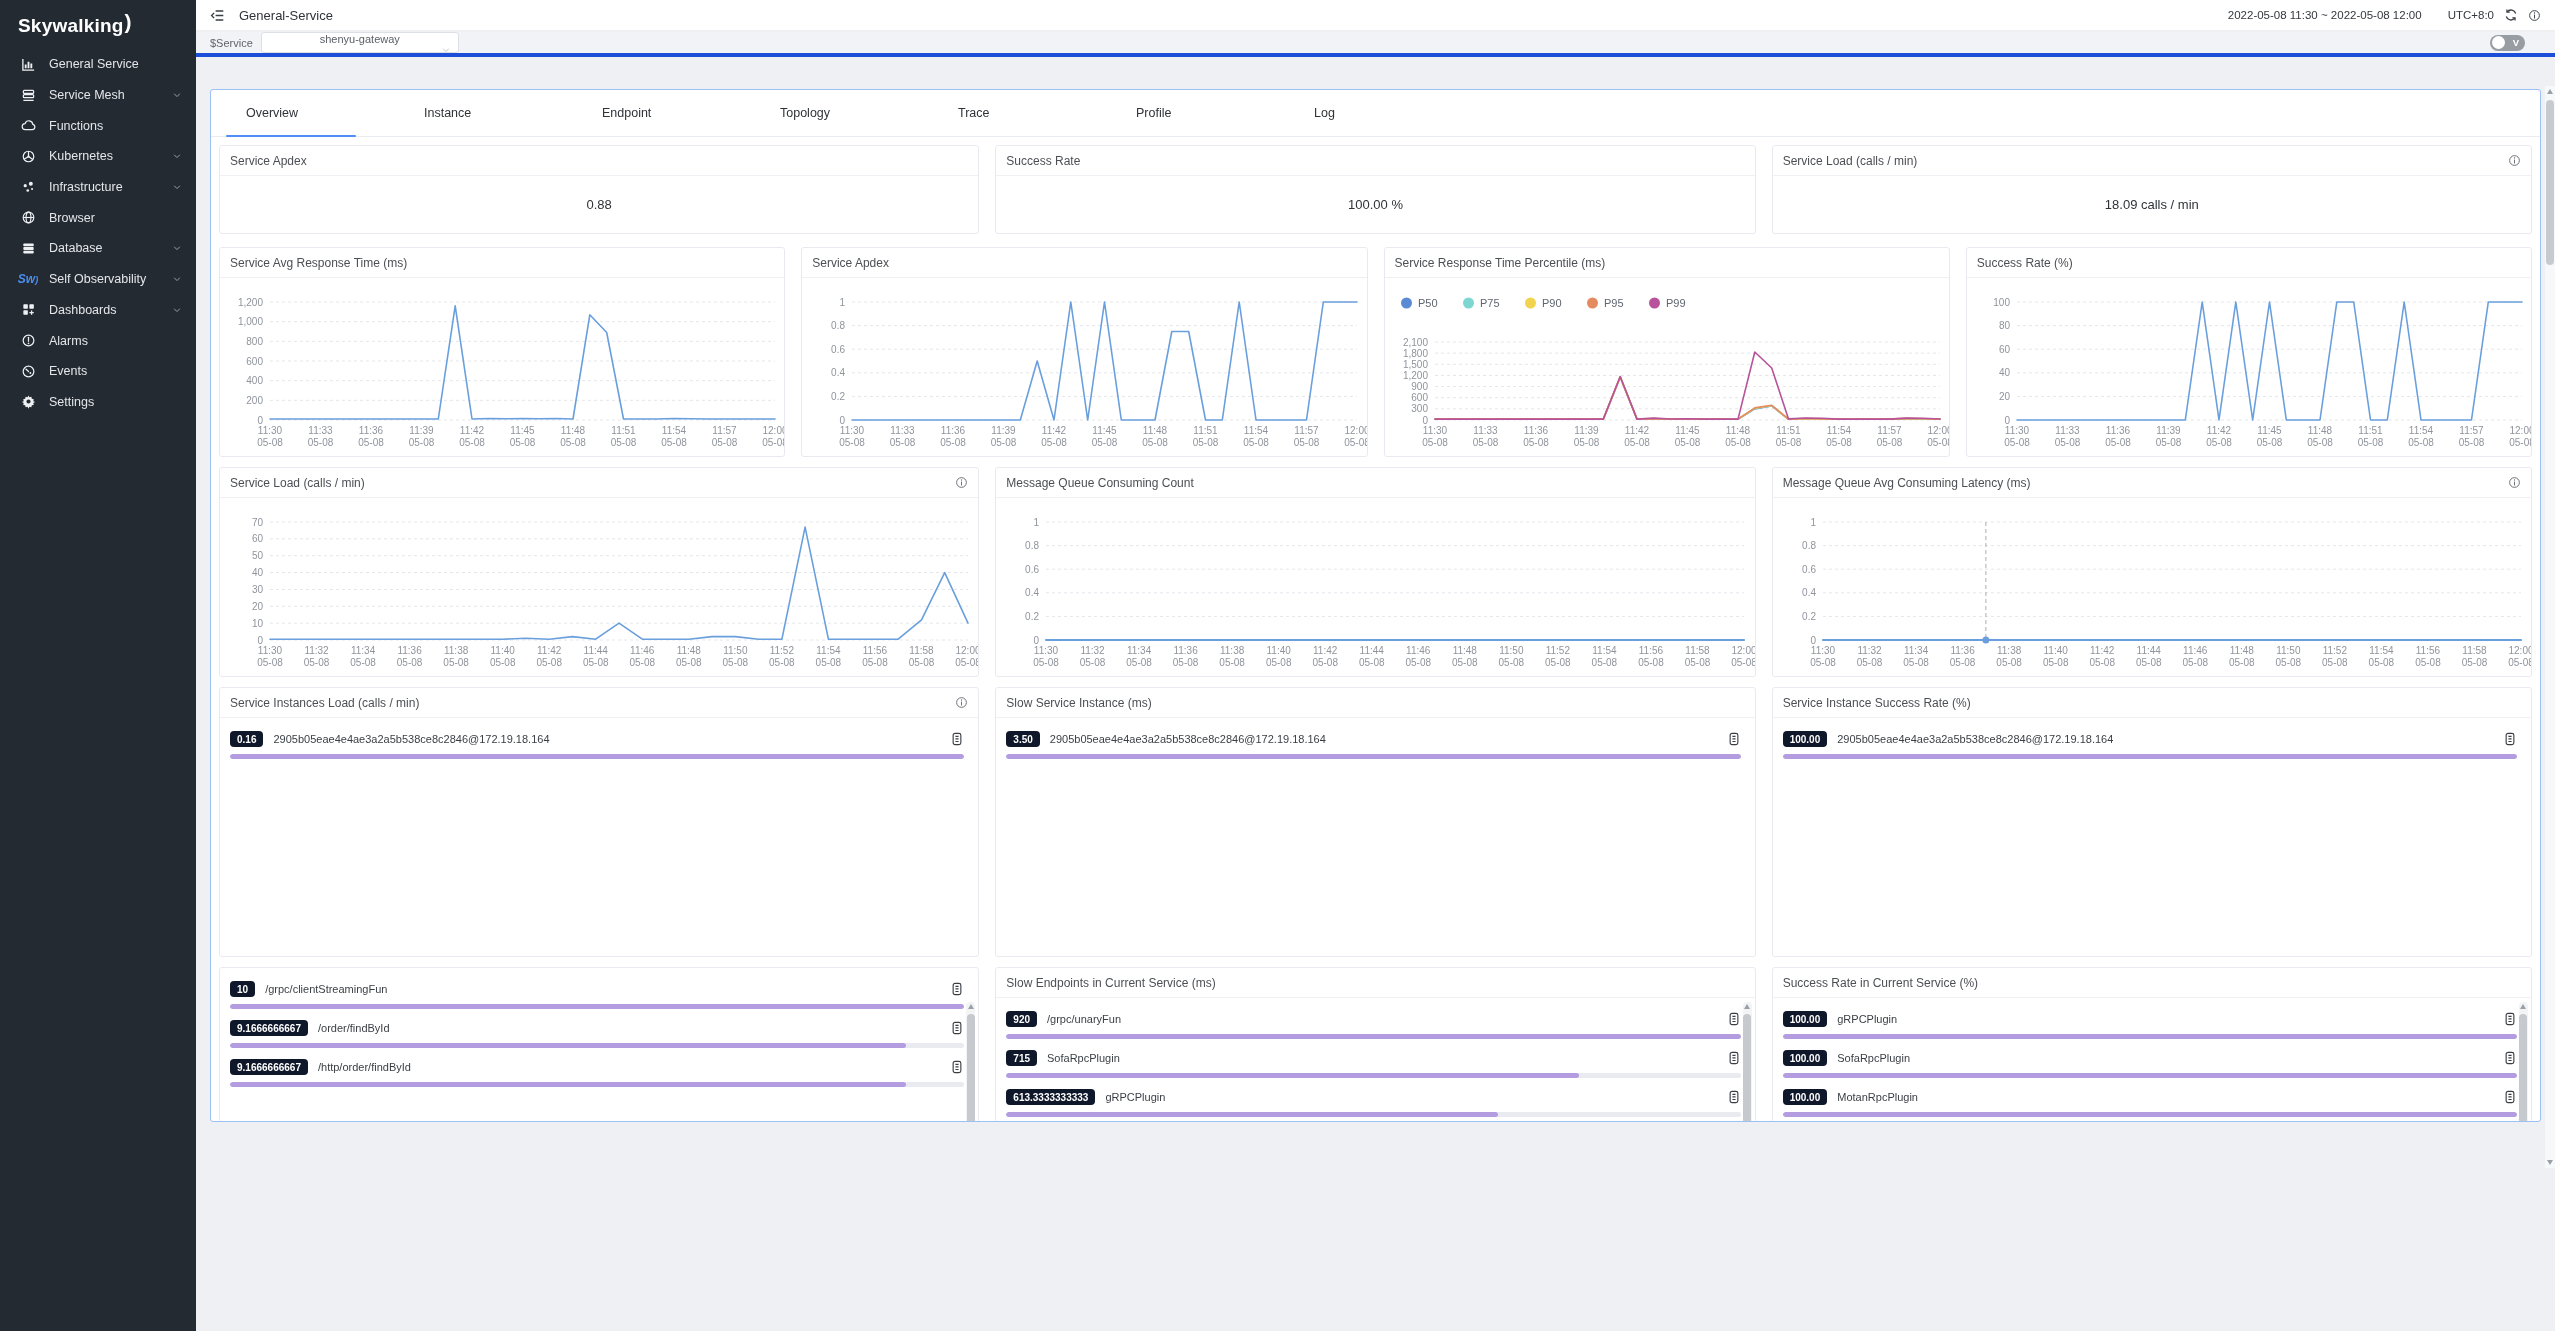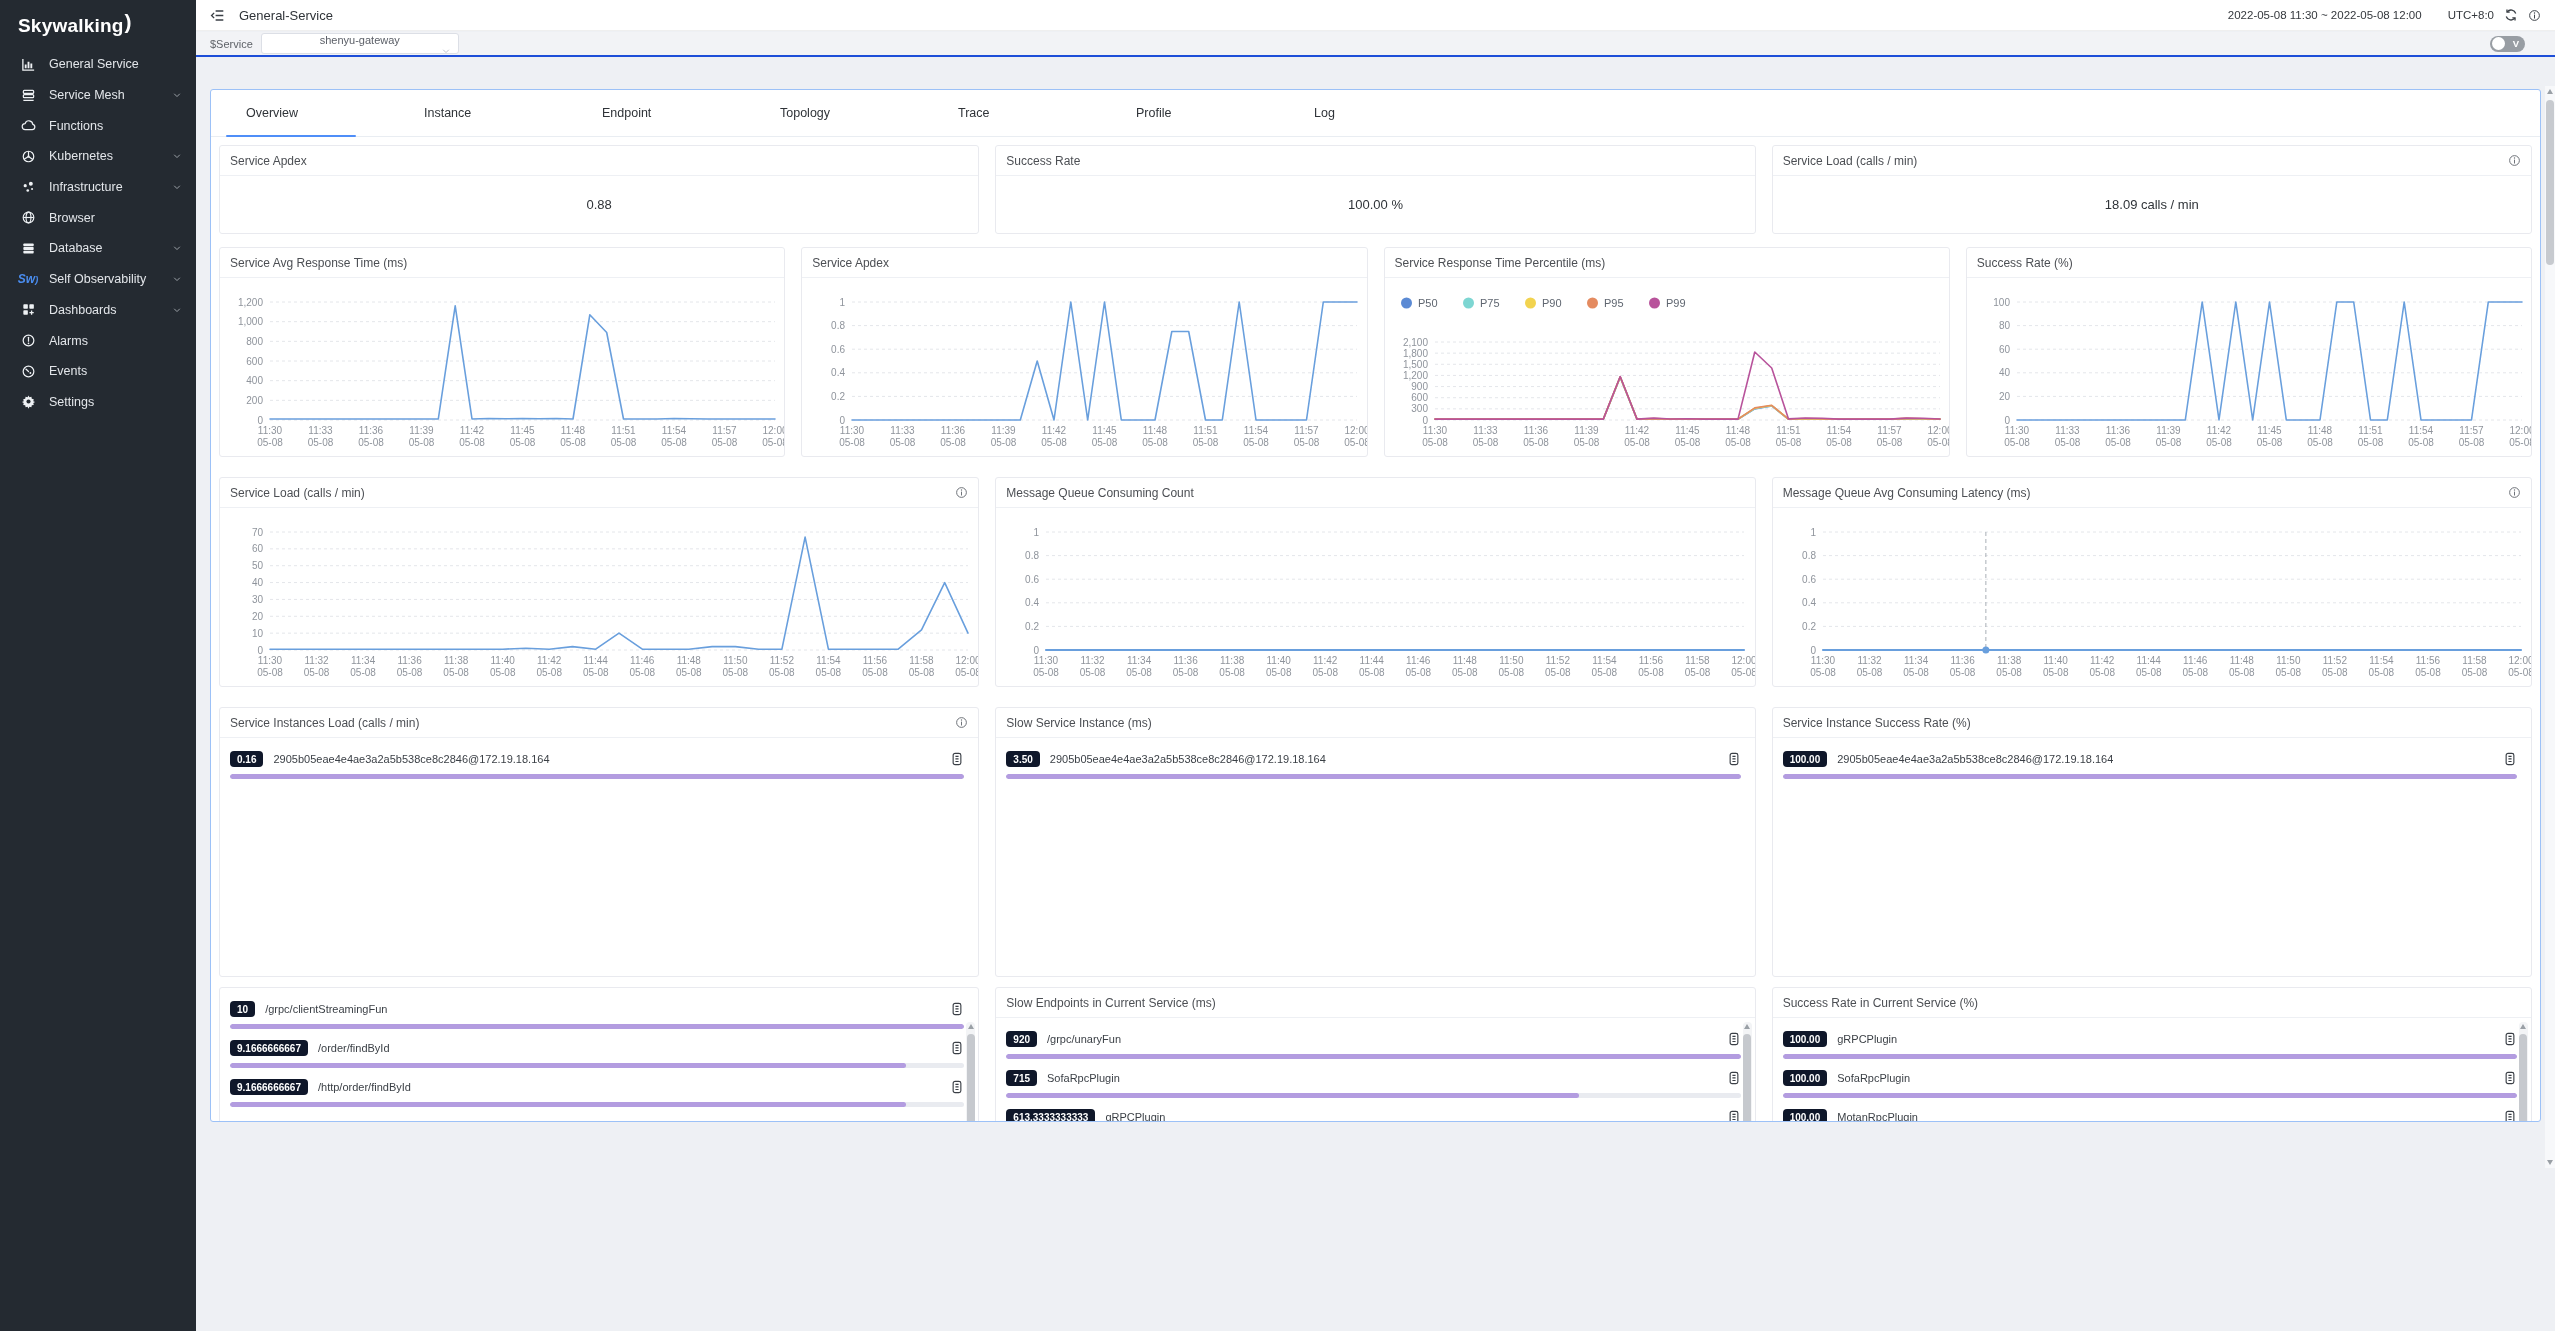--- a/index.html
+++ b/index.html
@@ -18,42 +18,42 @@
   
   .topbar{position:absolute;left:196px;top:0;right:0;height:31px;background:#fff;border-bottom:1px solid #efefef;
           display:flex;align-items:center;padding:0 14px;box-sizing:border-box;z-index:4;}
   .collapse-btn{color:#3a3f45;display:flex;margin-right:14px;cursor:pointer;}
   .page-title{font-size:13px;color:#2f3338;}
   .topbar .spacer{flex:1;}
   .time-range{font-size:11.5px;color:#34383d;cursor:pointer;}
   .tz{font-size:11.5px;color:#34383d;margin-left:26px;}
   .tb-icon{color:#3a3f45;display:flex;margin-left:10px;cursor:pointer;}
   
-  .subbar{position:absolute;left:196px;top:32px;right:0;height:25px;background:#f2f3f6;border-bottom:2px solid #1d4ed8;
+  .subbar{position:absolute;left:196px;top:32px;right:0;height:25px;background:#f2f3f6;border-bottom:4px solid #1d4ed8;
           display:flex;align-items:center;padding:0 14px;box-sizing:border-box;z-index:4;}
   .svc-label{font-size:11px;color:#5f6368;margin-right:8px;}
   .select{width:182px;height:19px;background:#fff;border:1px solid #dcdfe6;border-radius:3px;display:flex;align-items:center;
           padding:0 7px;font-size:11px;color:#5a5e66;cursor:pointer;flex-direction:column;}
   .select .sel-caret{margin-left:auto;color:#c0c4cc;display:flex;}
   .toggle{margin-left:auto;margin-right:16px;width:35px;height:16px;border-radius:9px;background:#989da3;position:relative;cursor:pointer;}
   .toggle .knob{position:absolute;left:1.5px;top:1.5px;width:13px;height:13px;border-radius:50%;background:#fff;}
   .toggle .tog-label{position:absolute;right:6px;top:2px;font-size:9.5px;font-weight:bold;color:#fff;}
   
   .container{position:absolute;left:210px;top:89px;width:2331px;height:1033px;background:#fff;border:1px solid #9cc1f7;
              border-radius:3px;box-sizing:border-box;overflow:hidden;z-index:3;}
   .tabs{display:flex;height:46px;border-bottom:1px solid #e9edf2;}
   .tab{width:178px;display:flex;align-items:center;padding-left:35px;box-sizing:border-box;font-size:12.5px;color:#2f3338;
        position:relative;cursor:pointer;}
   .tab .tab-underline{position:absolute;left:15px;bottom:-1px;width:130px;height:2px;background:#4f8ef8;border-radius:1px;}
   .rows{padding:8px;}
   .grid{display:grid;grid-gap:10px;gap:16px;}
   .g3{grid-template-columns:repeat(3,1fr);}
   .g4{grid-template-columns:repeat(4,1fr);}
   .grid.stats{height:89px;margin-bottom:13px;}
-  .grid.chartsrow{height:210px;margin-bottom:20px;}
+  .grid.chartsrow{height:210px;margin-bottom:10px;}
   .grid.listsrow{height:270px;margin-bottom:10px;}
   .card{background:#fff;border:1px solid #e9eaef;border-radius:3px;box-sizing:border-box;position:relative;overflow:hidden;}
   .card-title{height:30px;display:flex;align-items:center;padding:0 10px;border-bottom:1px solid #eef0f4;box-sizing:border-box;}
   .card-title .t{font-size:12px;color:#4c4f54;white-space:nowrap;}
   .card-title .info{margin-left:auto;color:#6b6f76;display:flex;cursor:pointer;}
   .stat-value{height:57px;display:flex;align-items:center;justify-content:center;font-size:13px;color:#2f3338;}
   .chart-body{height:178px;width:100%;}
   
   .list-body{padding-top:2px;}
   .list-item{margin:8px 14px 0 10px;}

